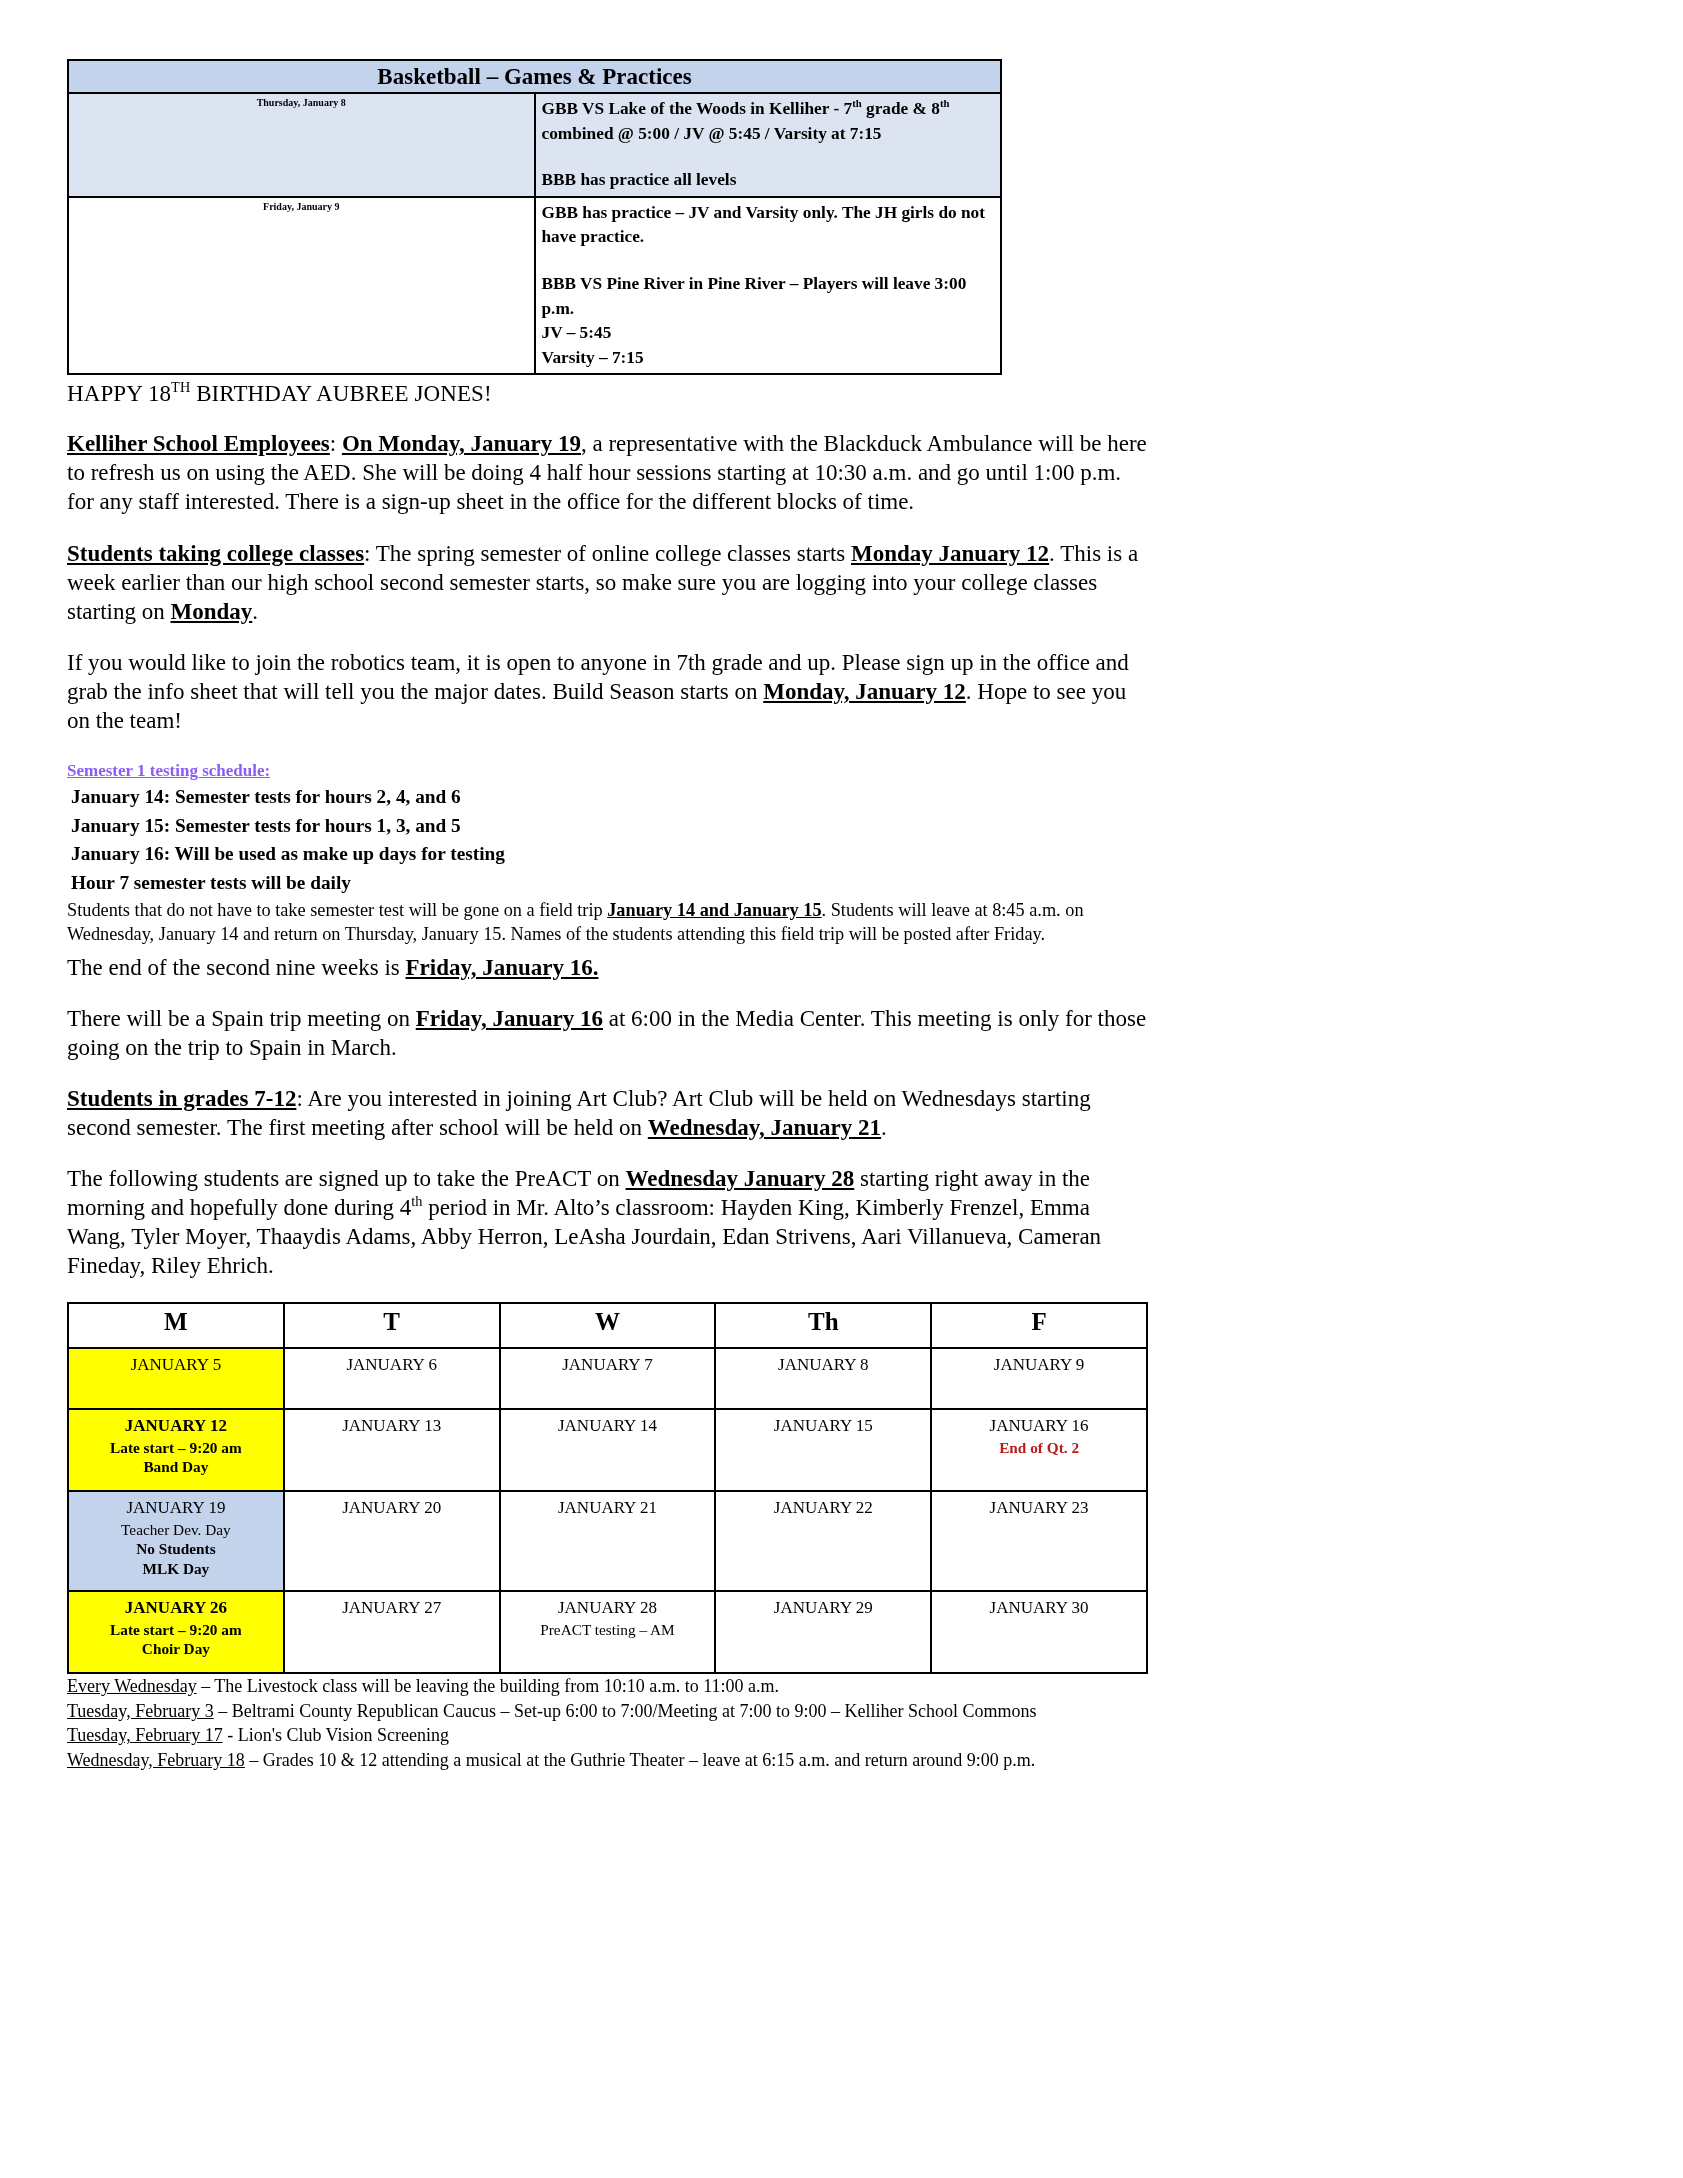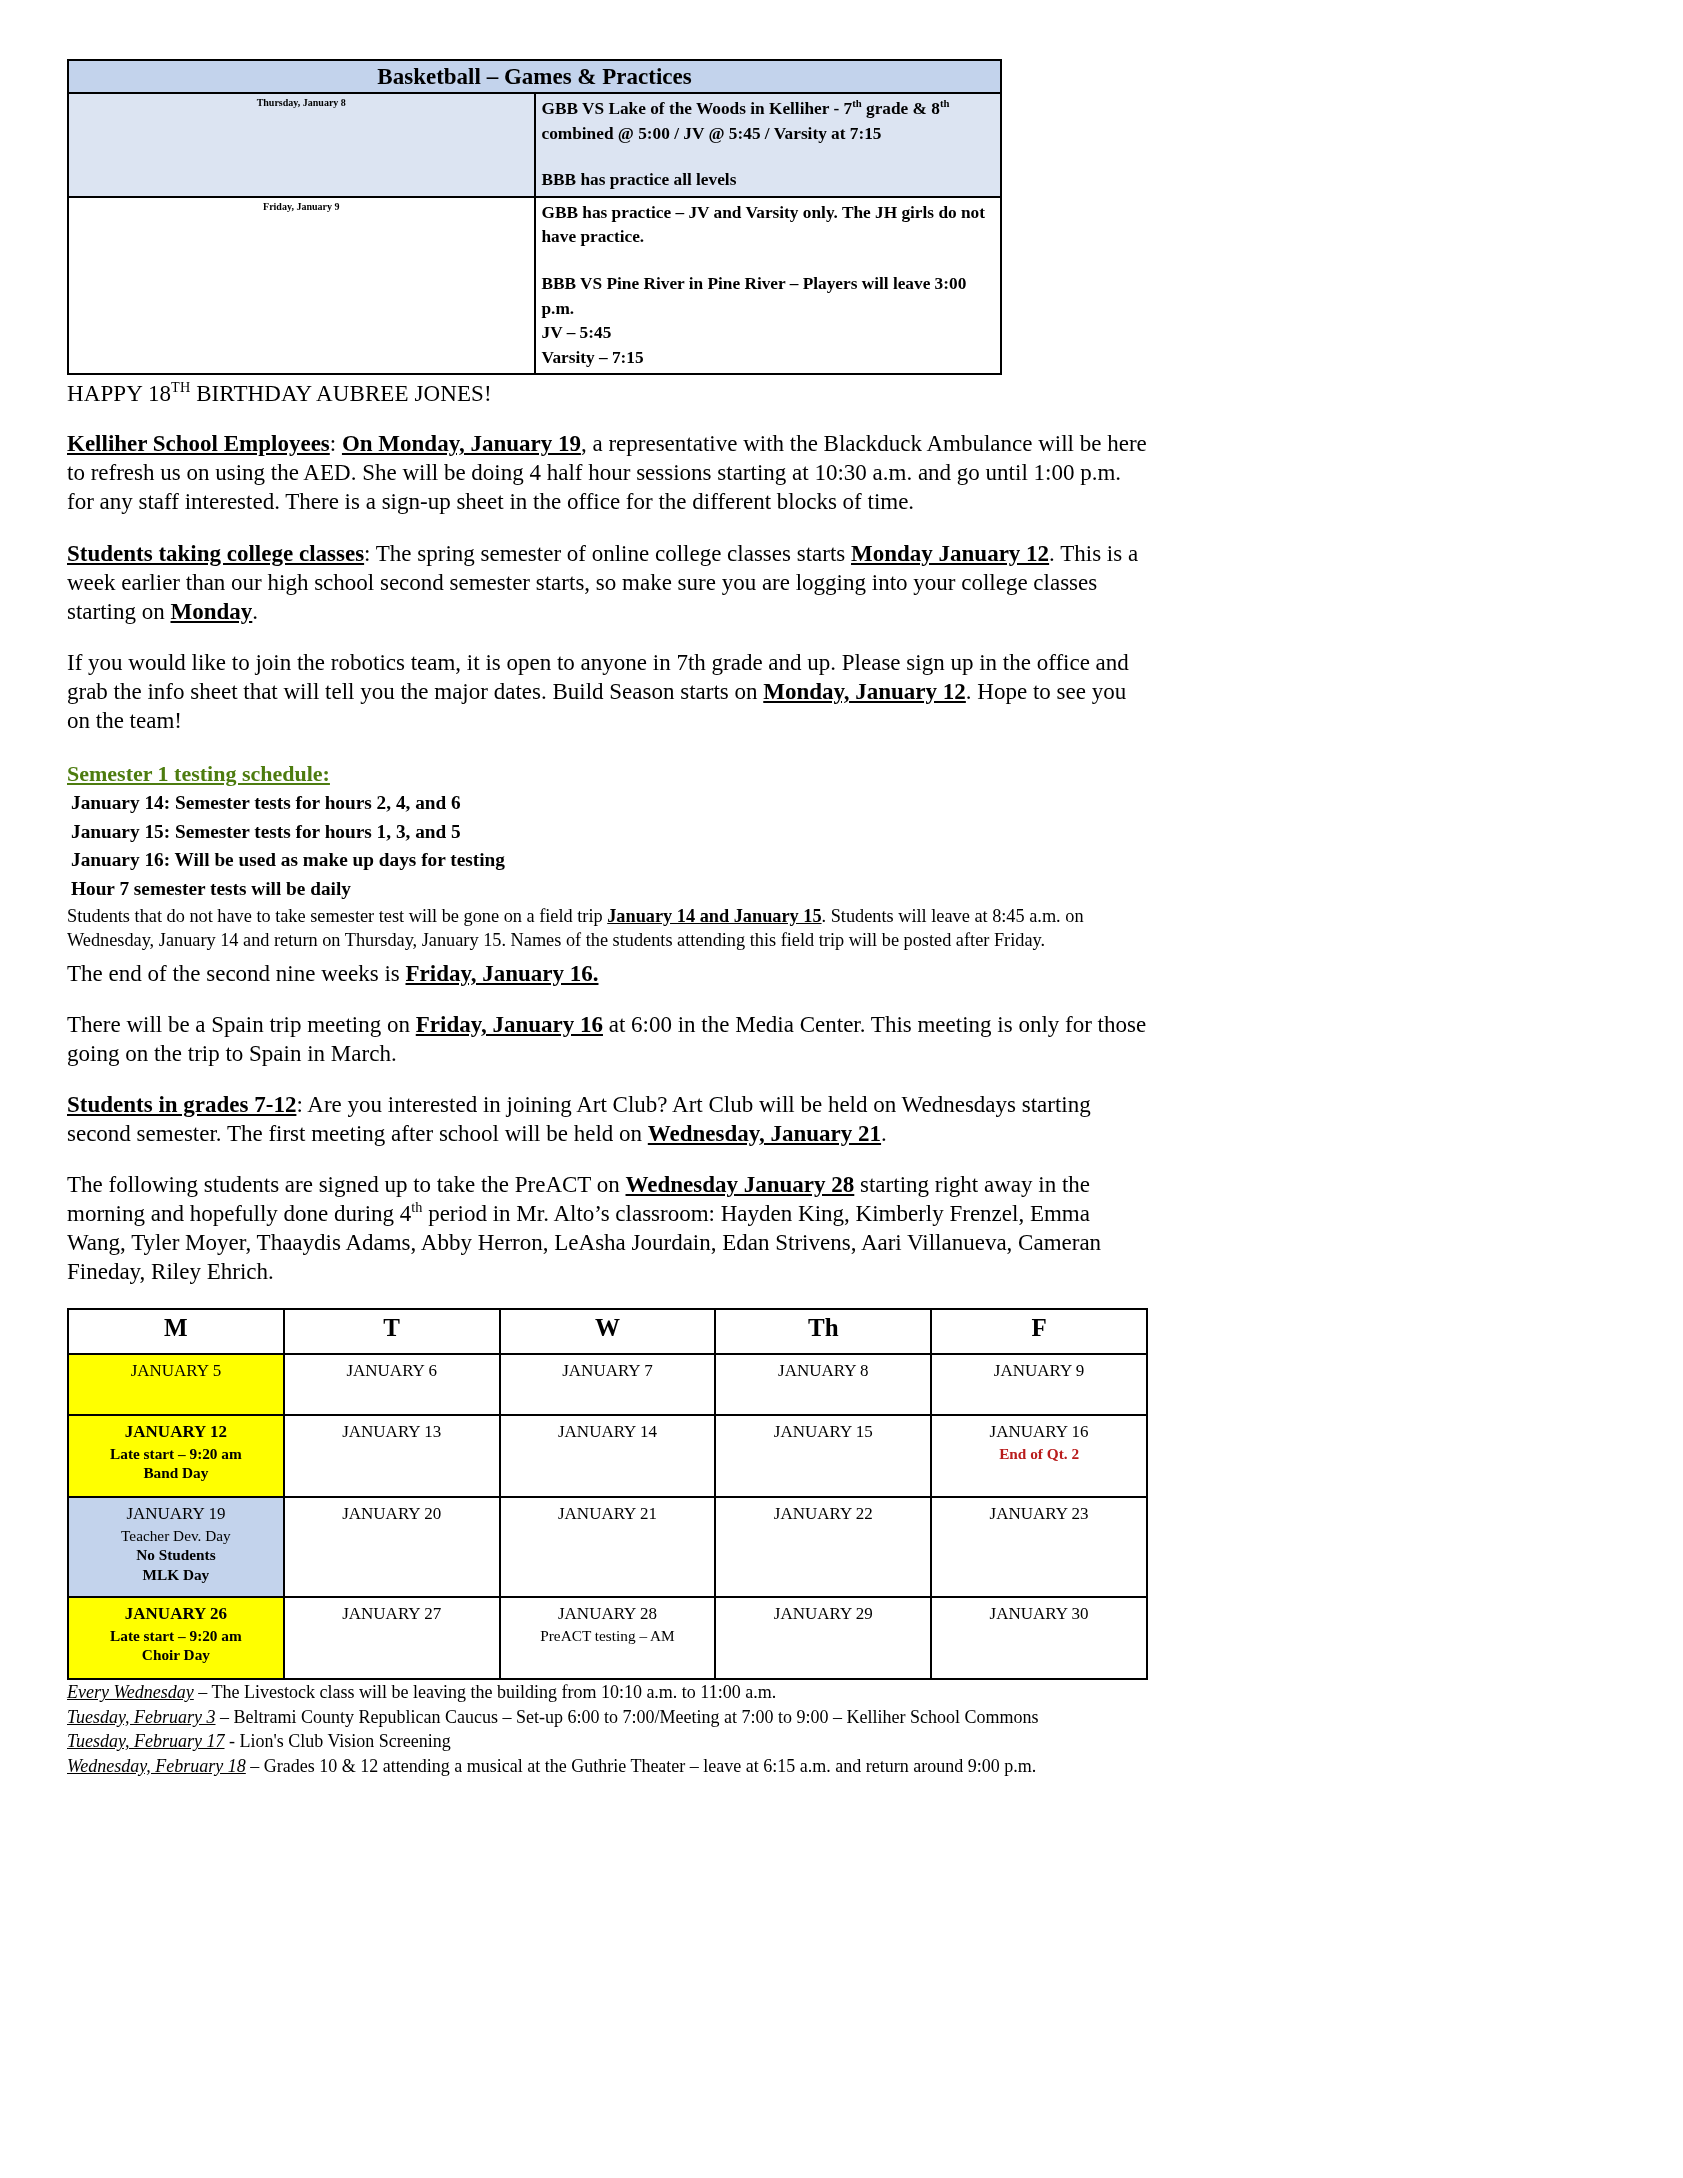--- a/index.html
+++ b/index.html
@@ -62,29 +62,29 @@
     font-size: 23px;
     margin: 6px 0 0 0;
     letter-spacing: 0.1px;
   }
   p.para {
     font-size: 23px;
     line-height: 1.265;
     margin: 22px 0 0 0;
     text-align: left;
   }
-  .u { text-decoration: underline; font-style: italic; }
+  .u { text-decoration: underline; }
   .bu { font-weight: bold; text-decoration: underline; }
 
   
   .red-head {
-    color: #4d7c0f;
+    color: #8b5cf6;
     font-weight: bold;
     text-decoration: underline;
-    font-size: 22px;
+    font-size: 17px;
     margin: 26px 0 0 0;
   }
   .test-line {
     font-weight: bold;
     font-size: 19.3px;
     line-height: 1.27;
     margin: 4px;
   }
   .small-para {
     font-size: 18.3px;

